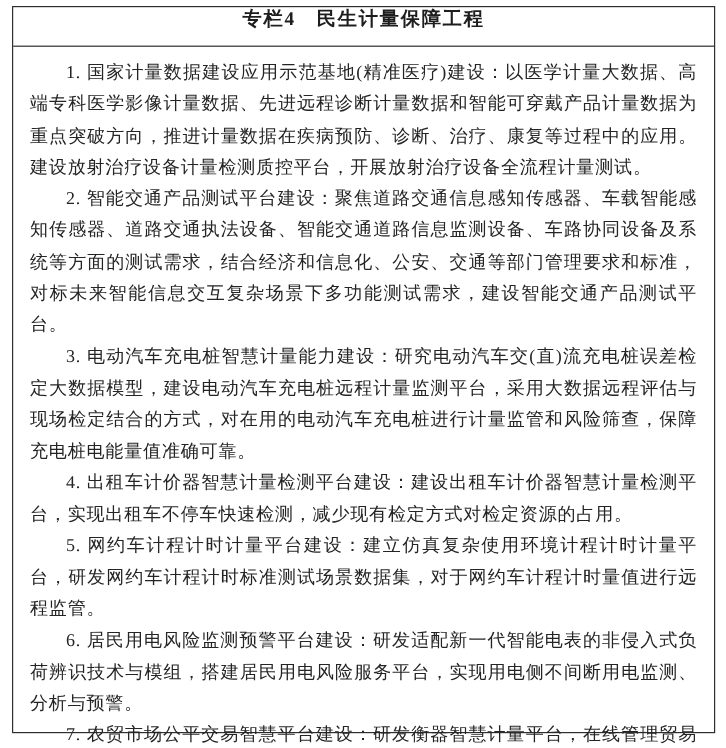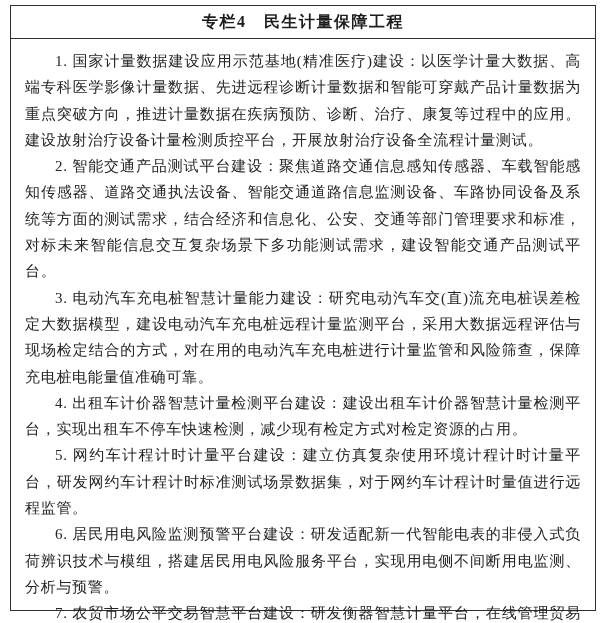--- a/index.html
+++ b/index.html
@@ -25,21 +25,21 @@
     height: 606px;
     box-sizing: border-box;
     border: 1.5px solid #2e2e2e;
     background: #ffffff;
   }
   .panel-title-bar {
     height: 33px;
     box-sizing: border-box;
     border-bottom: 1.5px solid #2e2e2e;
     display: flex;
-    align-items: center;
+    align-items: flex-start;
     justify-content: center;
   }
   .panel-title-text {
     font-size: 16px;
     font-weight: bold;
     color: #1d1d1d;
     letter-spacing: 1.5px;
     white-space: nowrap;
   }
   .panel-body {

